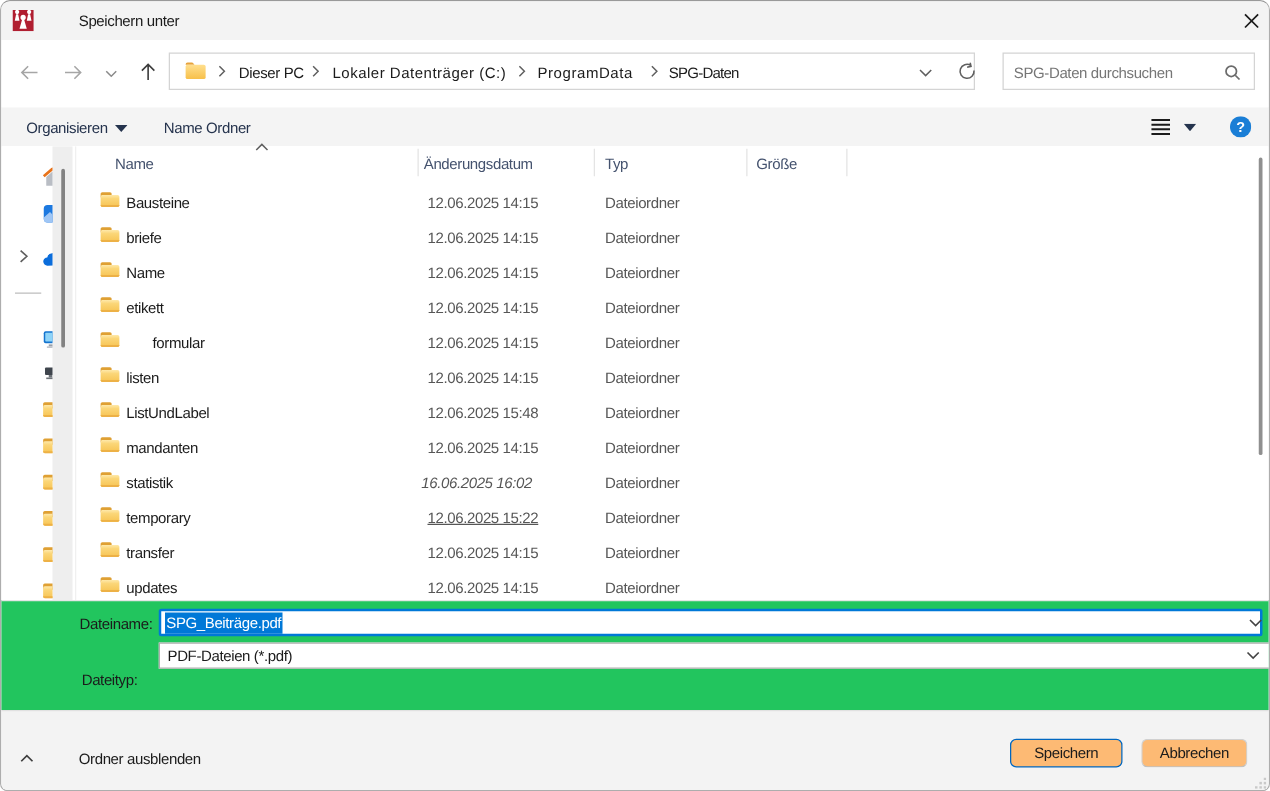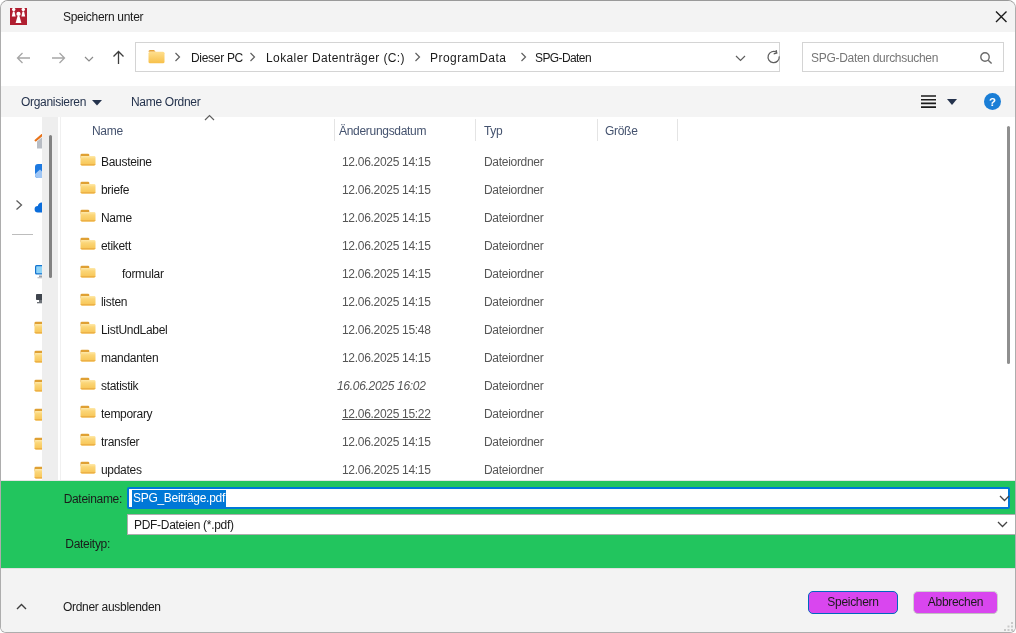--- a/index.html
+++ b/index.html
@@ -41,21 +41,21 @@
 
   
   .fields { position:absolute; left:0; top:479px; width:100%; height:88px; background:#22c55e; border-top:1px solid #e5e5e5; }
   .flabel { position:absolute; font-size:12px; color:#1b1b1b; letter-spacing:-0.3px; text-align:right; width:80px; }
   .fname { position:absolute; left:126px; top:6px; width:883px; height:22px; border:2px solid #0078d7; border-radius:2px; background:#fff; }
   .ftype { position:absolute; left:126px; top:33px; width:987px; height:21px; border:1px solid #adadad; background:#fff; }
   .sel { background:#0078d7; color:#fff; }
 
   
   .bottombar { position:absolute; left:0; top:567px; width:100%; height:66px; background:#f3f3f3; border-top:1px solid #e1e1e1; }
-  .btn { position:absolute; top:22px; height:23px; background:#d946ef; border-radius:5px;
+  .btn { position:absolute; top:22px; height:23px; background:#fdba74; border-radius:5px;
          font-size:12px; color:#1b1b1b; letter-spacing:-0.3px; text-align:center; line-height:21px; }
   .btn.primary { left:807px; width:90px; border:1px solid #0067c0; }
   .btn.normal { left:912px; width:85px; border:1px solid #d0d0d0; border-bottom-color:#c0c0c0; }
 </style>
 </head>
 <body>
 <svg width="0" height="0" style="position:absolute;">
   <defs>
     <linearGradient id="fbody" x1="0" y1="0" x2="0" y2="1">
       <stop offset="0" stop-color="#fee9ab"></stop>

